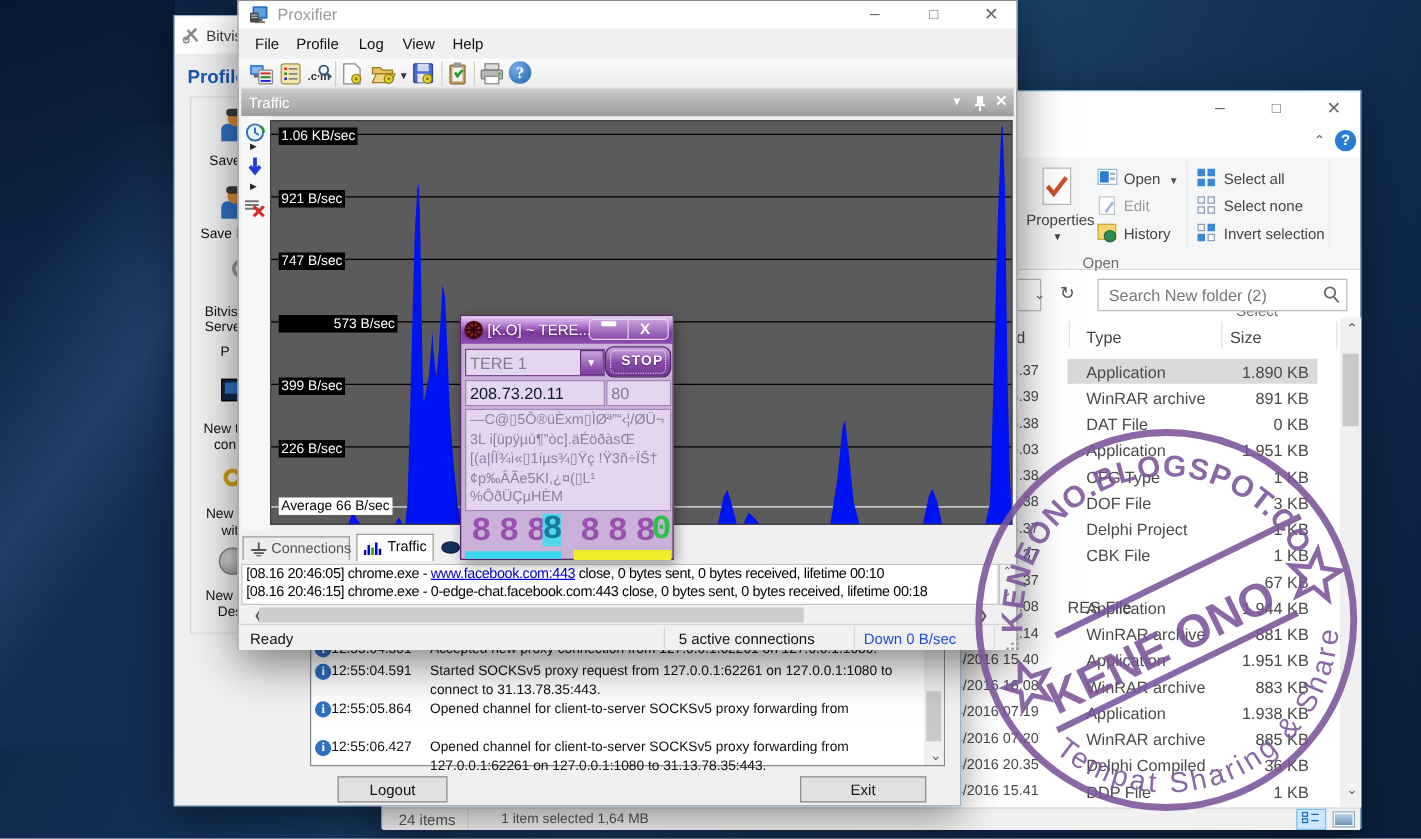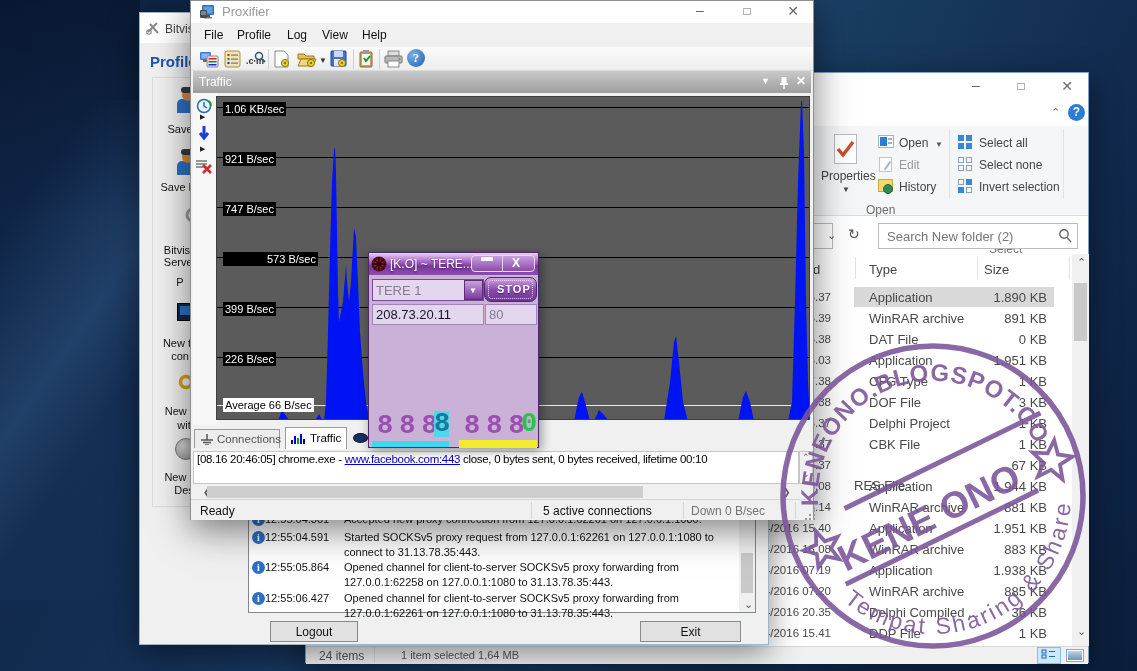--- a/index.html
+++ b/index.html
@@ -240,21 +240,20 @@
   <div class="abs" style="left:112px;top:500px;width:13px;height:13px;border-radius:7px;background:#2f6fc4;color:#fff;font-size:10px;font-weight:bold;text-align:center;line-height:13px;font-family:'Liberation Serif',serif;">i</div>
 <div class="abs logrow" style="left:125px;top:500px;">12:55:04.301</div>
 <div class="abs logrow" style="left:204px;top:500px;">Accepted new proxy connection from 127.0.0.1:62261 on 127.0.0.1:1080.</div>
 <div class="abs" style="left:112px;top:518px;width:13px;height:13px;border-radius:7px;background:#2f6fc4;color:#fff;font-size:10px;font-weight:bold;text-align:center;line-height:13px;font-family:'Liberation Serif',serif;">i</div>
 <div class="abs logrow" style="left:125px;top:518px;">12:55:04.591</div>
 <div class="abs logrow" style="left:204px;top:518px;">Started SOCKSv5 proxy request from 127.0.0.1:62261 on 127.0.0.1:1080 to</div>
 <div class="abs logrow" style="left:204px;top:533px;">connect to 31.13.78.35:443.</div>
 <div class="abs" style="left:112px;top:548px;width:13px;height:13px;border-radius:7px;background:#2f6fc4;color:#fff;font-size:10px;font-weight:bold;text-align:center;line-height:13px;font-family:'Liberation Serif',serif;">i</div>
 <div class="abs logrow" style="left:125px;top:548px;">12:55:05.864</div>
 <div class="abs logrow" style="left:204px;top:548px;">Opened channel for client-to-server SOCKSv5 proxy forwarding from</div>
-<div class="abs logrow" style="left:204px;top:563px;">127.0.0.1:62258 on 127.0.0.1:1080 to 31.13.78.35:443.</div>
 <div class="abs" style="left:112px;top:579px;width:13px;height:13px;border-radius:7px;background:#2f6fc4;color:#fff;font-size:10px;font-weight:bold;text-align:center;line-height:13px;font-family:'Liberation Serif',serif;">i</div>
 <div class="abs logrow" style="left:125px;top:579px;">12:55:06.427</div>
 <div class="abs logrow" style="left:204px;top:579px;">Opened channel for client-to-server SOCKSv5 proxy forwarding from</div>
 <div class="abs logrow" style="left:204px;top:594px;">127.0.0.1:62261 on 127.0.0.1:1080 to 31.13.78.35:443.</div>
   <div class="abs sb" style="left:599px;top:429px;width:16px;height:170px;"></div>
   <div class="abs sb-thumb" style="left:601px;top:540px;width:12px;height:40px;"></div>
   <div class="abs arr" style="left:604px;top:585px;">⌄</div>
   <div class="abs btn" style="left:130px;top:608px;width:88px;height:21px;line-height:20px;">Logout</div>
   <div class="abs btn" style="left:500px;top:608px;width:101px;height:21px;line-height:20px;">Exit</div>
 </div>
@@ -414,36 +413,37 @@
         <rect x="3" y="3" width="2" height="8" fill="#00d"></rect>
         <rect x="6" y="5" width="2" height="6" fill="#0a0"></rect>
         <rect x="9" y="1" width="2" height="10" fill="#00d"></rect>
         <rect x="12" y="6" width="2" height="5" fill="#00a"></rect>
       </svg>
     <span style="margin-left:24px;line-height:20px;">Traffic</span></div>
   <div class="abs" style="left:162px;top:432px;width:15px;height:10px;border-radius:50%;background:#18305e;border:1px solid #0c1c3c;"></div>
 
   <div class="abs" style="left:2px;top:450px;width:606px;height:33px;background:#fff;border:1px solid #c5c5c5;"></div>
   <div class="abs loglines" style="left:6px;top:452px;">[08.16 20:46:05] chrome.exe - <span style="color:#0000d4;text-decoration:underline;">www.facebook.com:443</span> close, 0 bytes sent, 0 bytes received, lifetime 00:10</div>
+  <div class="abs loglines" style="left:6px;top:467px;">[08.16 20:46:15] chrome.exe - 0-edge-chat.facebook.com:443 close, 0 bytes sent, 0 bytes received, lifetime 00:18</div>
 
   <div class="abs sb" style="left:608px;top:450px;width:14px;height:33px;border:1px solid #c5c5c5;"></div>
   <div class="abs arr" style="left:611px;top:451px;font-size:9px;">⌃</div>
   <div class="abs arr" style="left:611px;top:468px;font-size:9px;">⌄</div>
 
   <div class="abs sb" style="left:2px;top:484px;width:606px;height:14px;"></div>
   <div class="abs arr" style="left:12px;top:486px;font-size:9px;">❮</div>
   <div class="abs sb-thumb" style="left:16px;top:485px;width:436px;height:12px;background:#cdcdcd;"></div>
   <div class="abs arr" style="left:592px;top:486px;font-size:9px;">❯</div>
 
   <div class="abs" style="left:0;top:498px;width:622px;height:21px;background:#f0f0f0;border-top:1px solid #d5d5d5;">
     <div class="abs" style="left:9px;top:4px;font-size:12px;color:#111;">Ready</div>
     <div class="abs" style="left:340px;top:2px;width:1px;height:17px;background:#d5d5d5;"></div>
     <div class="abs" style="left:352px;top:4px;font-size:12px;color:#111;">5 active connections</div>
     <div class="abs" style="left:492px;top:2px;width:1px;height:17px;background:#d5d5d5;"></div>
-    <div class="abs" style="left:500px;top:4px;font-size:12px;color:#737373;">Down 0 B/sec</div>
+    <div class="abs" style="left:500px;top:4px;font-size:12px;color:#1d4ed8;">Down 0 B/sec</div>
       <div class="abs" style="left:604px;top:2px;width:1px;height:17px;background:#d5d5d5;"></div>
       <div class="abs" style="left:622px;top:10px;width:2px;height:2px;background:#999;box-shadow:-4px 4px #999, 0 4px #999, -8px 8px #999, -4px 8px #999, 0 8px #999;"></div>
   </div>
 </div>
 
 <div class="abs tere">
   <div class="abs" style="left:0;top:0;width:169px;height:22px;background:linear-gradient(#e8d2f2,#a868c8 40%,#7a3a9c 60%,#8d4cae);"></div>
   <svg class="abs" style="left:2px;top:3px;" width="16" height="16">
       <circle cx="8" cy="8" r="7.5" fill="#5a0d1d"></circle>
       <circle cx="8" cy="8" r="5" fill="#8d1f2f"></circle>
@@ -461,20 +461,21 @@
   <div class="abs" style="left:100px;top:33px;font-size:8px;color:#fff;">▼</div>
   <div class="abs" style="left:115px;top:24px;width:53px;height:25px;border-radius:7px;background:linear-gradient(#d0a8e2,#8a4cab 50%,#6d3590);border:1px solid #50276b;"></div>
   <div class="abs" style="left:119px;top:27px;width:45px;height:19px;border:1px dotted #e8dcf2;border-radius:4px;"></div>
   <div class="abs" style="left:128px;top:30px;font-size:11px;font-weight:bold;color:#fff;text-shadow:0 1px 1px #4a1a5e;letter-spacing:1px;">STOP</div>
 
   <div class="abs tr-field" style="left:3px;top:51px;width:112px;height:21px;"></div>
   <div class="abs" style="left:7px;top:54px;font-size:13px;color:#0f172a;">208.73.20.11</div>
   <div class="abs tr-field" style="left:116px;top:51px;width:52px;height:21px;"></div>
   <div class="abs" style="left:120px;top:54px;font-size:13px;color:#837a93;">80</div>
 
+  <div class="abs tr-field" style="left:3px;top:74px;width:165px;height:82px;font-size:11.5px;color:#8d80a2;line-height:15.6px;padding:1px 3px;white-space:nowrap;overflow:hidden;">—C@▯5Ô®üÈxm▯ÌØª”“‹¦/ØÜ¬<br>3L i[üpÿµù¶”òc].äÉöðàsŒ<br>[(a|ÍÏ¾ì«▯1íµs¾▯Ÿç !Ÿ3ñ÷ÏŠ†<br>¢p‰ÂÃe5KI,¿¤(▯L¹<br>%ÔðÜÇµHÈM</div>
 
   <div class="abs" style="left:8px;top:158px;font-size:27px;font-weight:bold;color:#9b4fb0;letter-spacing:6px;font-family:'Liberation Mono',monospace;">888</div>
   <div class="abs" style="left:65px;top:158px;width:15px;height:26px;background:#52d6ea;color:#1878a0;font-size:27px;font-weight:bold;font-family:'Liberation Mono',monospace;line-height:26px;">8</div>
   <div class="abs" style="left:95px;top:158px;font-size:27px;font-weight:bold;color:#9b4fb0;letter-spacing:6px;font-family:'Liberation Mono',monospace;">888</div>
   <div class="abs" style="left:152px;top:158px;width:15px;height:26px;color:#28c348;font-size:27px;font-weight:bold;font-family:'Liberation Mono',monospace;line-height:26px;">0</div>
 
   <div class="abs" style="left:3px;top:188px;width:77px;height:6px;background:#3cd8f0;"></div>
   <div class="abs" style="left:90px;top:187px;width:78px;height:8px;background:#f2ea2c;"></div>
 </div>
 

